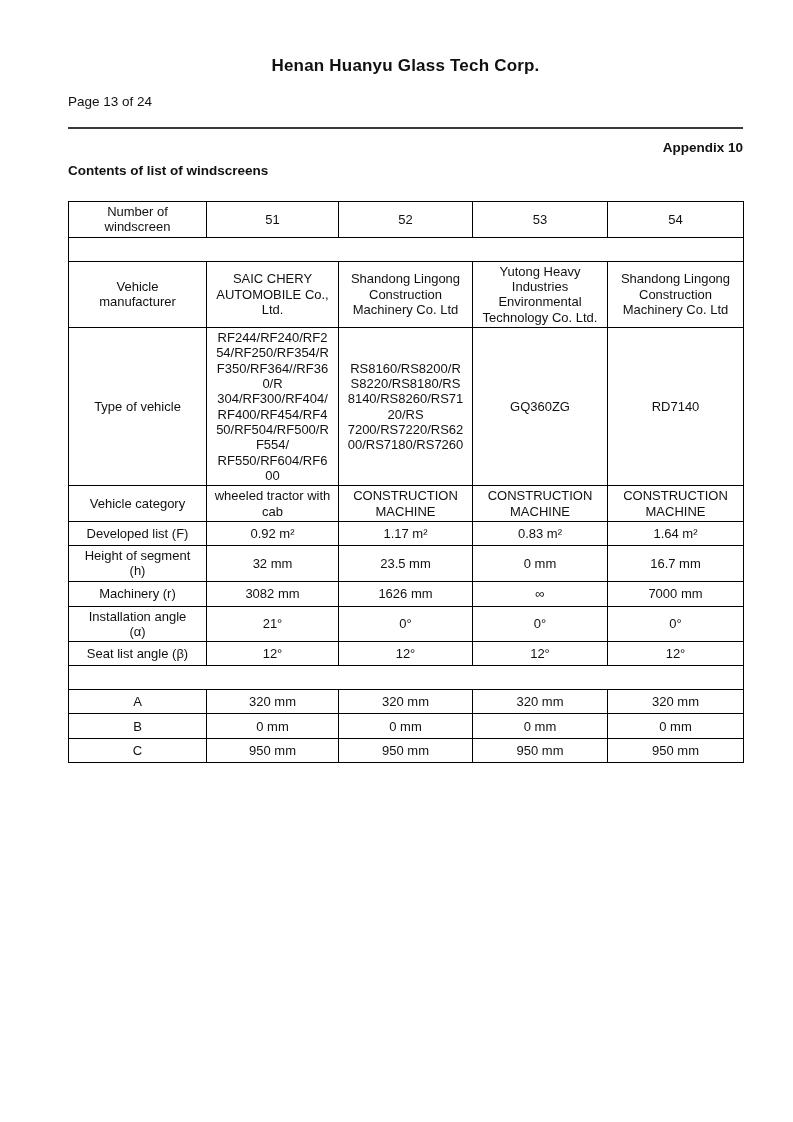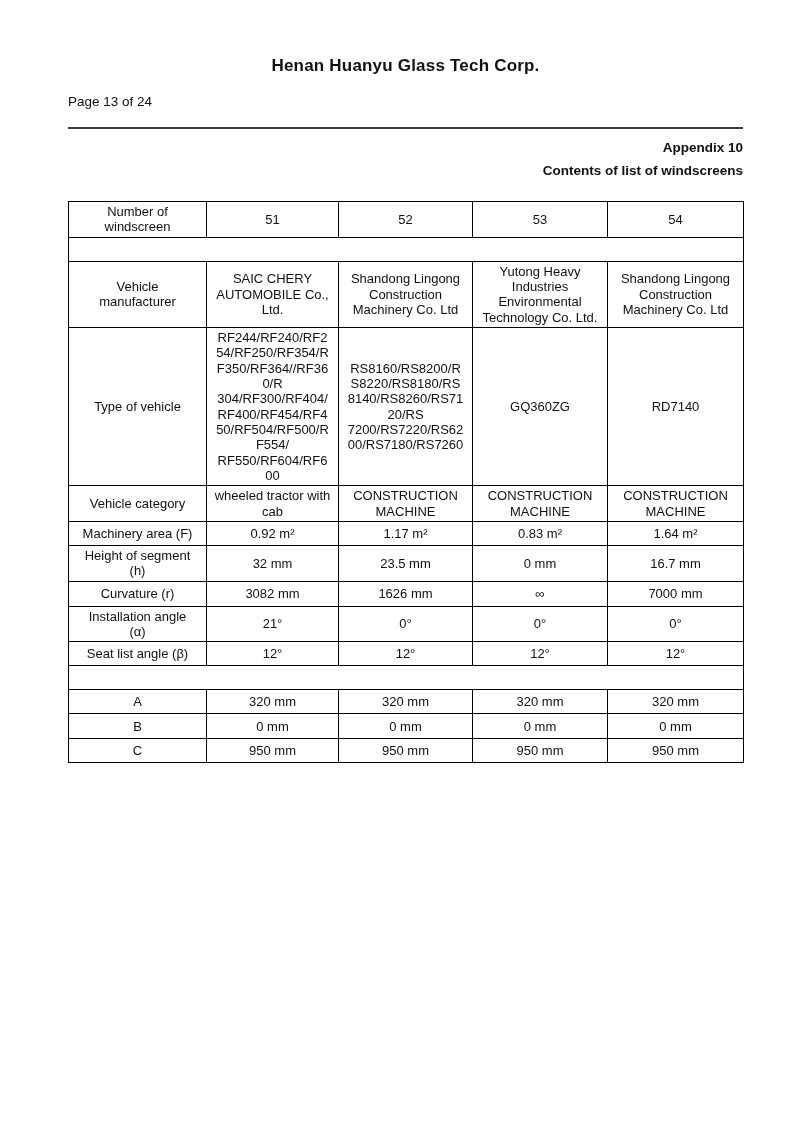--- a/index.html
+++ b/index.html
@@ -53,21 +53,21 @@
     width: 675px;
     text-align: right;
     font-size: 13.5px;
     font-weight: bold;
   }
   .doc-subtitle {
     position: absolute;
     top: 147px;
     left: 68px;
     width: 675px;
-    text-align: right;
+    text-align: left;
     font-size: 13.5px;
     font-weight: bold;
   }
   table.spec {
     position: absolute;
     top: 185px;
     left: 68px;
     width: 675px;
     border-collapse: collapse;
     table-layout: fixed;
@@ -180,36 +180,36 @@
         <td>wheeled tractor with
 cab</td>
         <td>CONSTRUCTION
 MACHINE</td>
         <td>CONSTRUCTION
 MACHINE</td>
         <td>CONSTRUCTION
 MACHINE</td>
       </tr>
       <tr class="r-area">
-        <td>Machinery area (F)</td>
+        <td>Developed list (F)</td>
         <td>0.92 m²</td>
         <td>1.17 m²</td>
         <td>0.83 m²</td>
         <td>1.64 m²</td>
       </tr>
       <tr class="r-hseg">
         <td>Height of segment
 (h)</td>
         <td>32 mm</td>
         <td>23.5 mm</td>
         <td>0 mm</td>
         <td>16.7 mm</td>
       </tr>
       <tr class="r-curv">
-        <td>Curvature (r)</td>
+        <td>Machinery (r)</td>
         <td>3082 mm</td>
         <td>1626 mm</td>
         <td>∞</td>
         <td>7000 mm</td>
       </tr>
       <tr class="r-inst">
         <td>Installation angle
 (α)</td>
         <td>21°</td>
         <td>0°</td>

